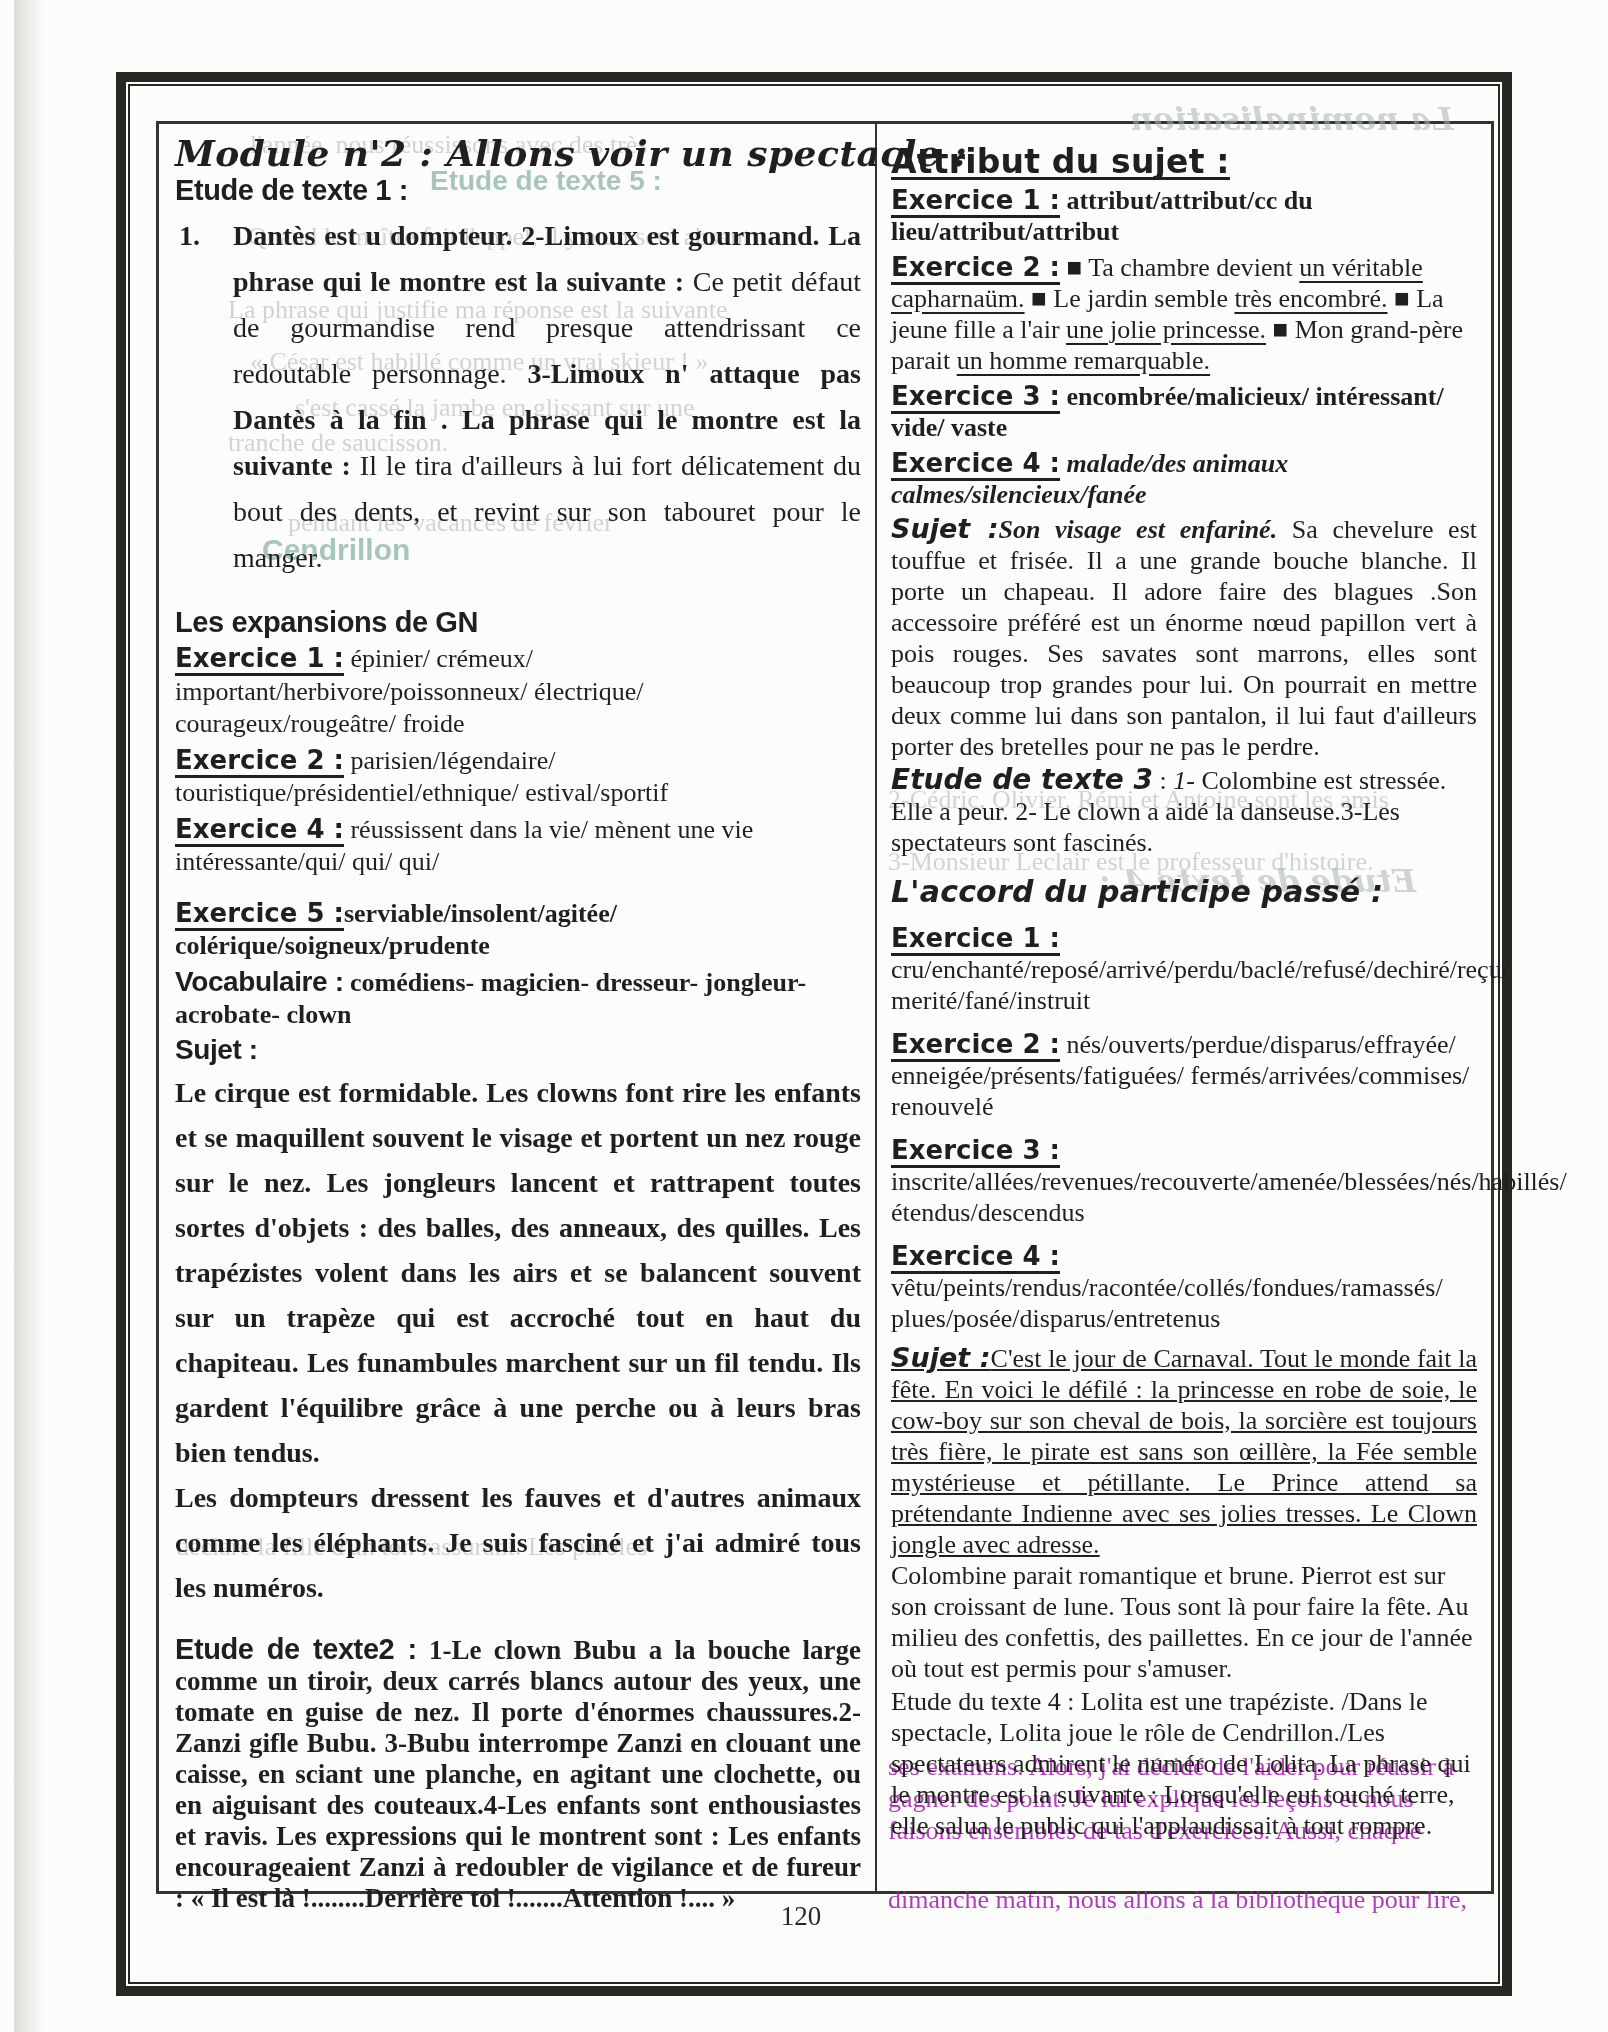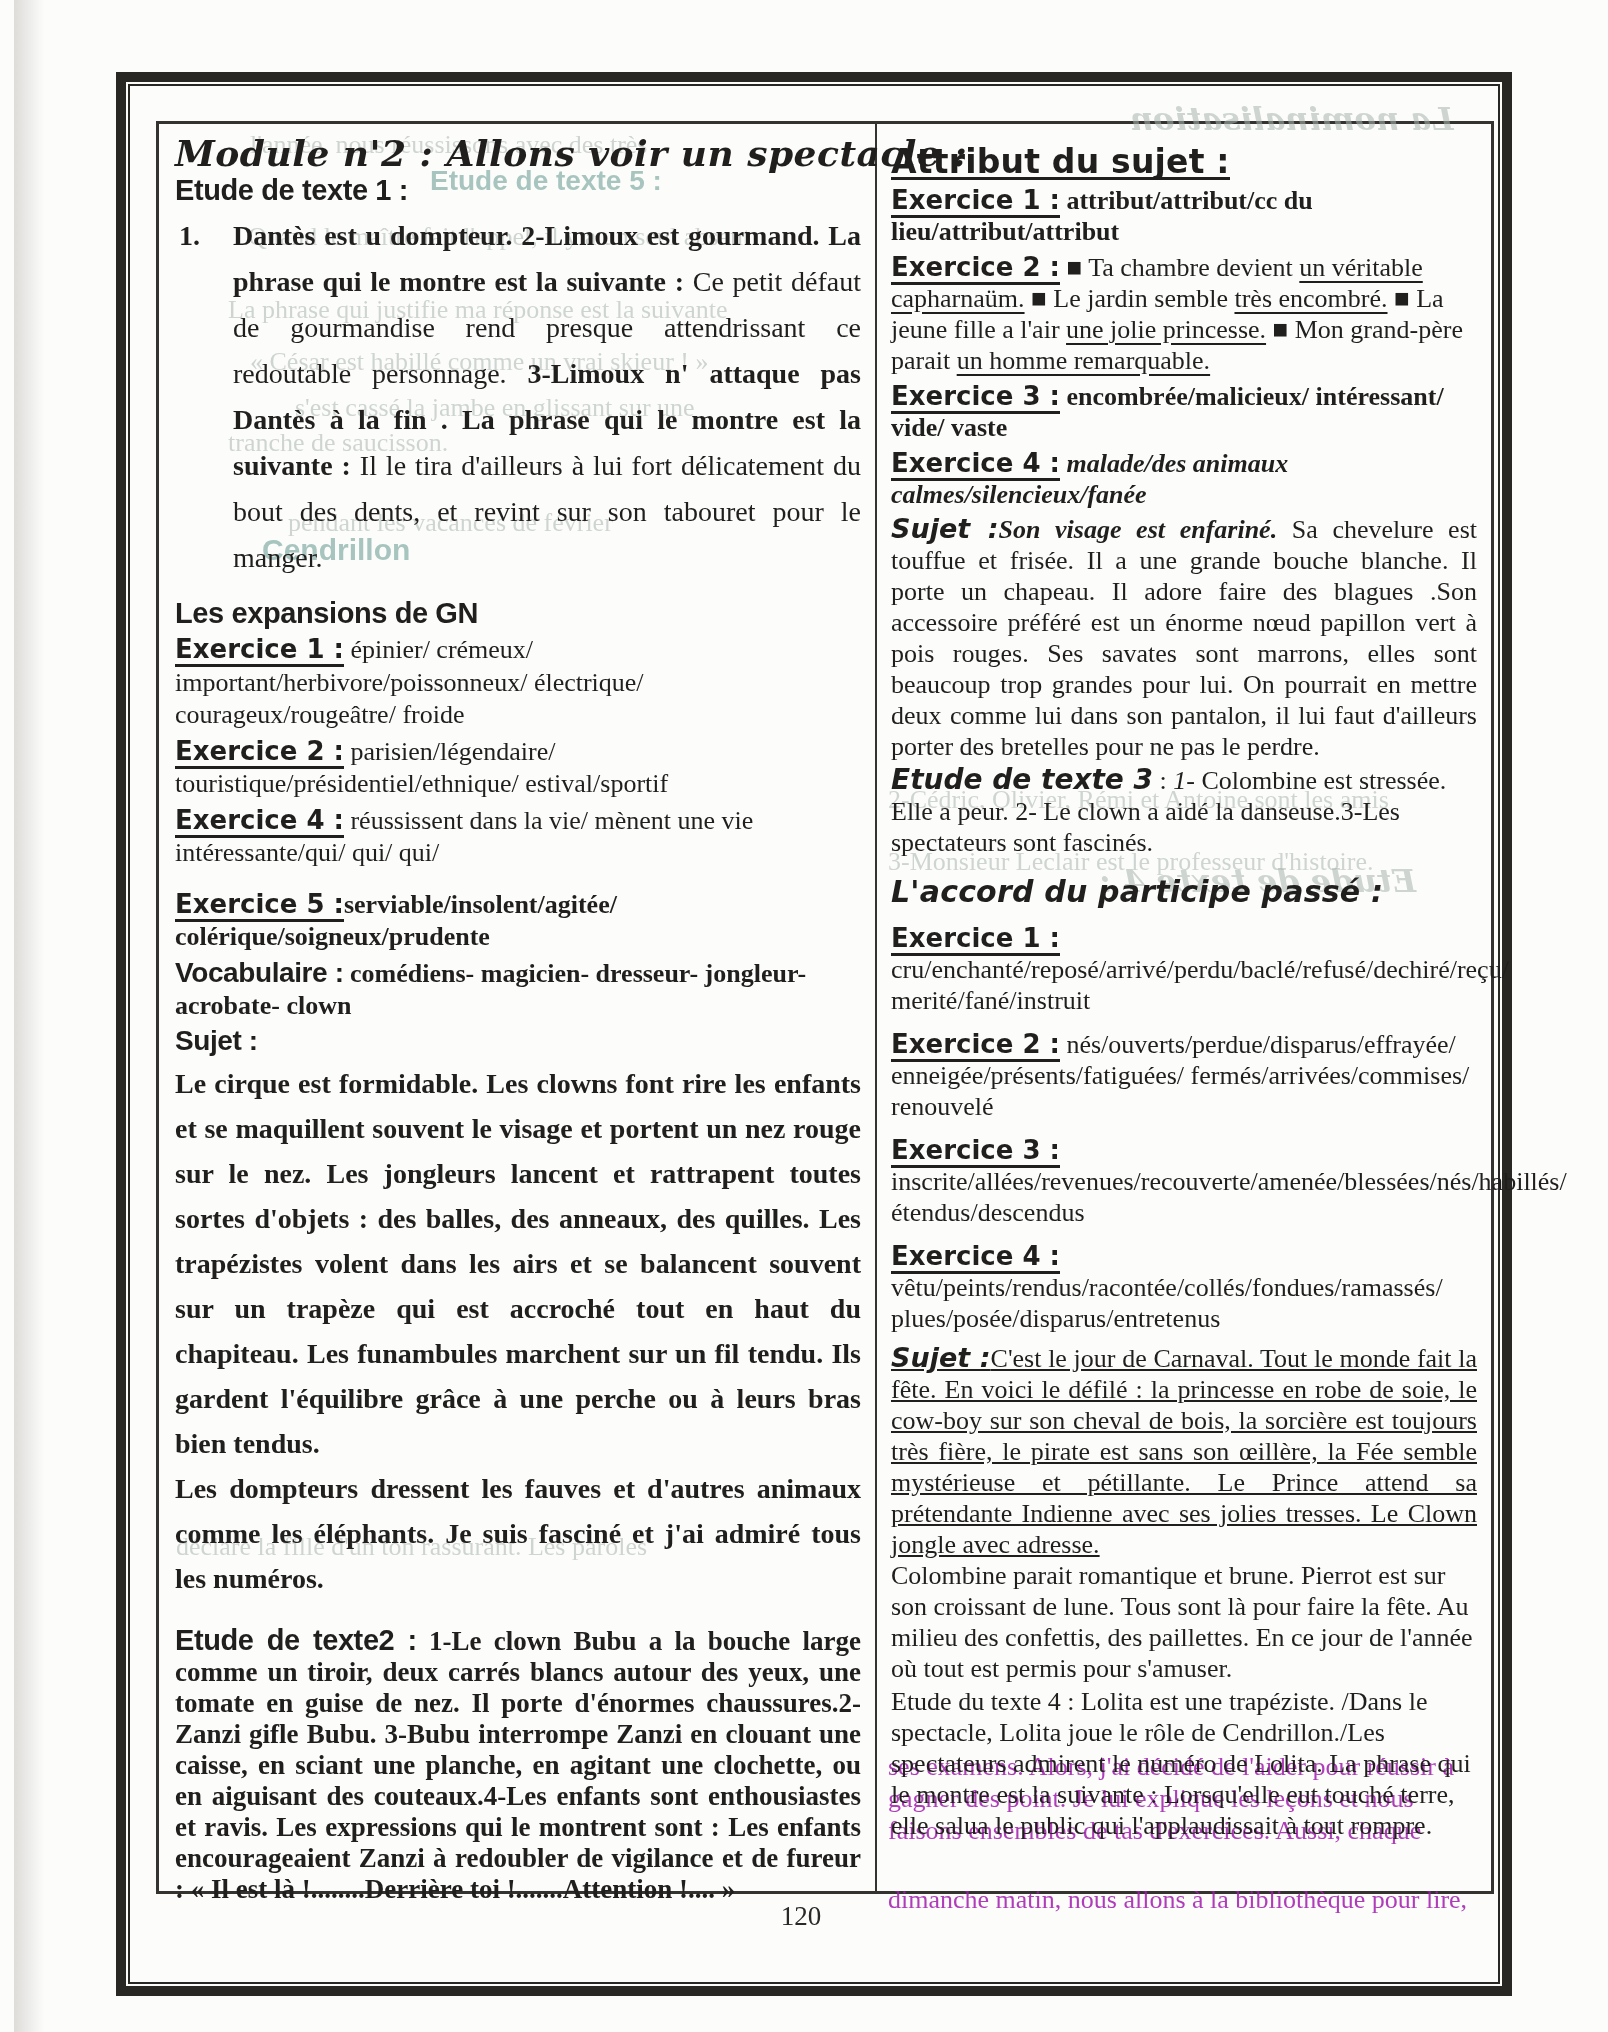--- a/index.html
+++ b/index.html
@@ -27,21 +27,21 @@
   .exlab{font-family:"DejaVu Sans",sans-serif;font-weight:bold;font-size:26px;
     border-bottom:3px solid #201f1d;padding-bottom:0;}
   .bi{font-weight:bold;font-style:italic;}
   .it{font-style:italic;}
   .reg{font-weight:normal;}
   .uline{text-decoration:underline;text-decoration-thickness:2px;text-underline-offset:5px;}
 
   .etude1{position:relative;padding-left:58px;font-size:28px;font-weight:bold;
     line-height:46px;text-align:justify;margin-top:6px;}
   .etude1 .num{position:absolute;left:4px;top:0;}
-  .expansions-h{margin-top:16px;}
+  .expansions-h{margin-top:25px;}
   .lex{font-size:26px;line-height:32.5px;text-align:left;margin-top:3px;}
   .lex.gap{margin-top:8px;}
   .left-sujet{font-size:28px;font-weight:bold;line-height:45px;text-align:justify;margin-top:4px;}
   .etude2{font-size:27px;font-weight:bold;line-height:31px;text-align:justify;margin-top:24px;}
 
   .r-base{font-size:26px;line-height:31px;text-align:left;}
   .r-ex{margin-top:5px;}
   .r-ex .b{font-weight:bold;}
   .attribut-h{font-size:33px;border-bottom:3px solid #201f1d;display:inline-block;margin-top:2px;}
   .accord-h{font-family:"DejaVu Sans",sans-serif;font-weight:bold;font-style:italic;

